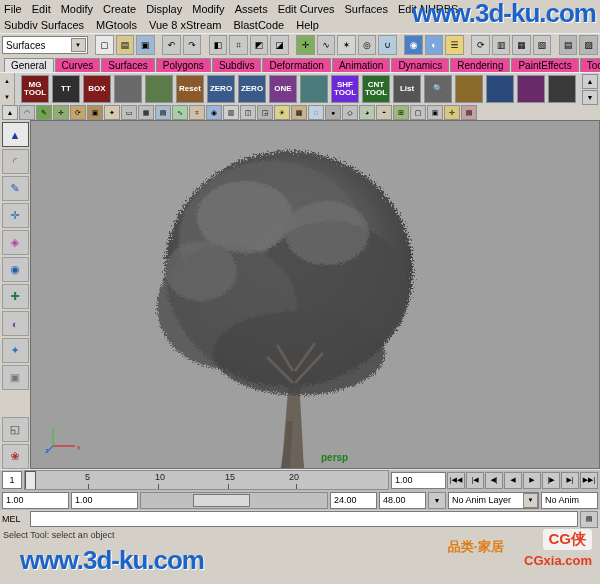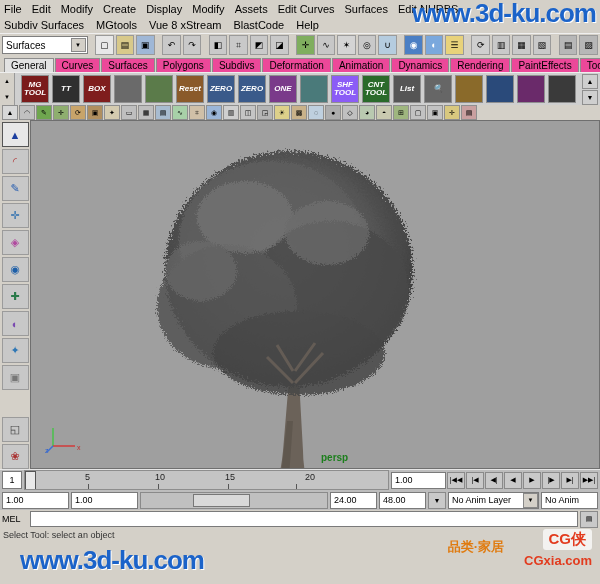--- a/index.html
+++ b/index.html
@@ -30,21 +30,21 @@
         justify-content:center;font-size:9px;overflow:hidden;}
   .sep{width:4px;}
 
   
   .shelftabs{height:16px;background:#d4d0c8;display:flex;align-items:flex-end;padding-left:4px;gap:1px;overflow:hidden;}
   .shelftab{padding:1px 6px;font-size:10px;background:#ec4899;border:1px solid #8d8d8d;border-bottom:none;}
   .shelftab.active{background:#e2e2e2;}
   .shelfrow{height:32px;background:#cfcfcf;display:flex;align-items:center;padding-left:2px;gap:3px;
             border-top:1px solid #eee;position:relative;}
   .shelficon{width:26px;height:26px;border:1px solid #8f8f8f;display:flex;align-items:center;justify-content:center;
-             font-size:8px;font-weight:bold;color:#fff;overflow:hidden;text-align:center;line-height:1;font-style:italic;}
+             font-size:8px;font-weight:bold;color:#fff;overflow:hidden;text-align:center;line-height:1;}
   .shelfnav{position:absolute;left:0;top:0;width:14px;height:32px;background:#d4d0c8;border-right:1px solid #999;
             display:flex;flex-direction:column;align-items:center;justify-content:space-around;font-size:6px;}
 
   
   .viewbar{height:15px;background:#d4d0c8;display:flex;align-items:center;gap:1px;padding-left:2px;}
   .vbtn{width:14px;height:13px;border:1px solid #8f8f8f;display:flex;align-items:center;justify-content:center;font-size:7px;}
 
   
   .main{display:flex;height:349px;}
   .toolbox{width:30px;background:#d4d0c8;display:flex;flex-direction:column;align-items:center;padding-top:2px;gap:2px;}
@@ -197,21 +197,21 @@
     <div class="shelficon" style="background:#3a5a8a">
         <span>ZERO</span>
       </div>
     <div class="shelficon" style="background:#3a5a8a">
         <span>ZERO</span>
       </div>
     <div class="shelficon" style="background:#7a3a8a">
         <span>ONE</span>
       </div>
     <div class="shelficon" style="background:#4a7a7a"></div>
-    <div class="shelficon" style="background:#8b5cf6">
+    <div class="shelficon" style="background:#6d28d9">
         <span>SHF
 TOOL</span>
       </div>
     <div class="shelficon" style="background:#2a6a2a">
         <span>CNT
 TOOL</span>
       </div>
     <div class="shelficon" style="background:#555">
         <span>List</span>
       </div>
@@ -328,21 +328,21 @@
     </div>
   </div>
 
   <div class="timeline">
     <div class="tl-field">1</div>
     <div class="tl-track">
       <div class="playhead"></div>
       <div class="tl-tick" style="left:60px">5</div>
       <div class="tl-tick" style="left:130px">10</div>
       <div class="tl-tick" style="left:200px">15</div>
-      <div class="tl-tick" style="left:280px">20</div>
+      <div class="tl-tick" style="left:264px">20</div>
       <div class="tl-mark" style="left:63px"></div>
       <div class="tl-mark" style="left:133px"></div>
       <div class="tl-mark" style="left:203px"></div>
       <div class="tl-mark" style="left:271px"></div>
     </div>
     <div class="tl-right">
       <div class="numfield">1.00</div>
       <div class="pbtn">|◀◀</div>
       <div class="pbtn">|◀</div>
       <div class="pbtn">◀|</div>

